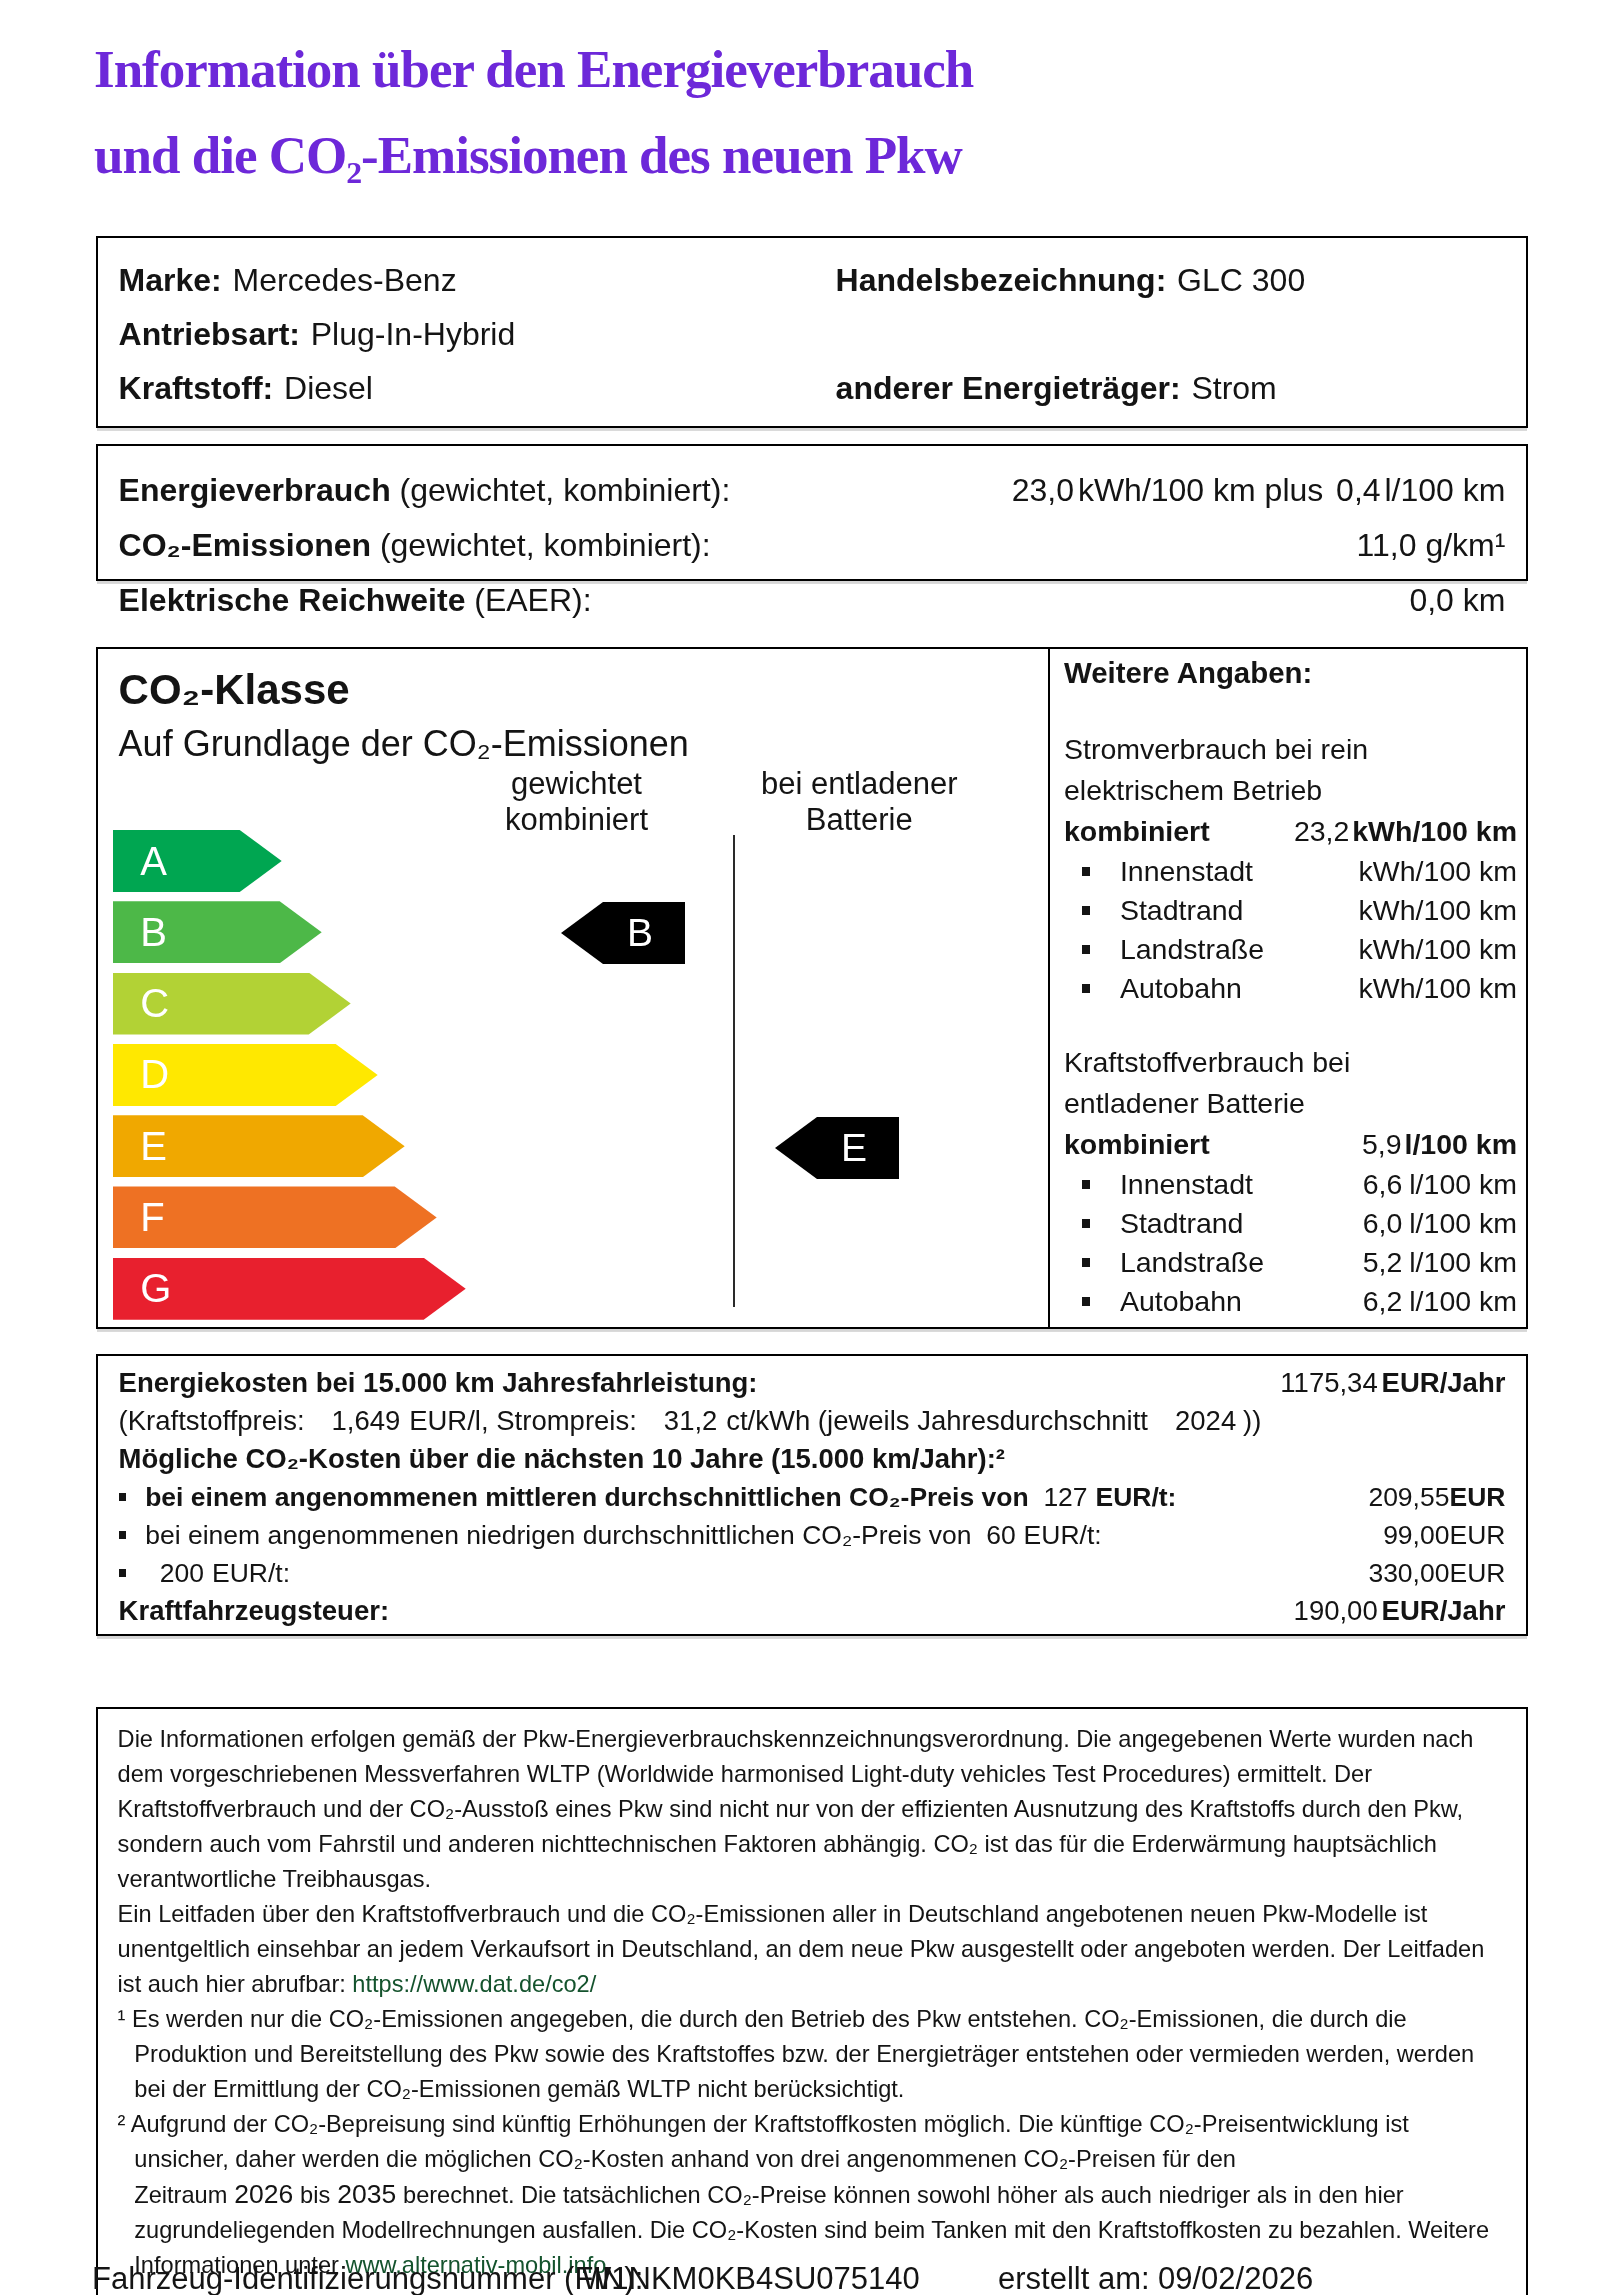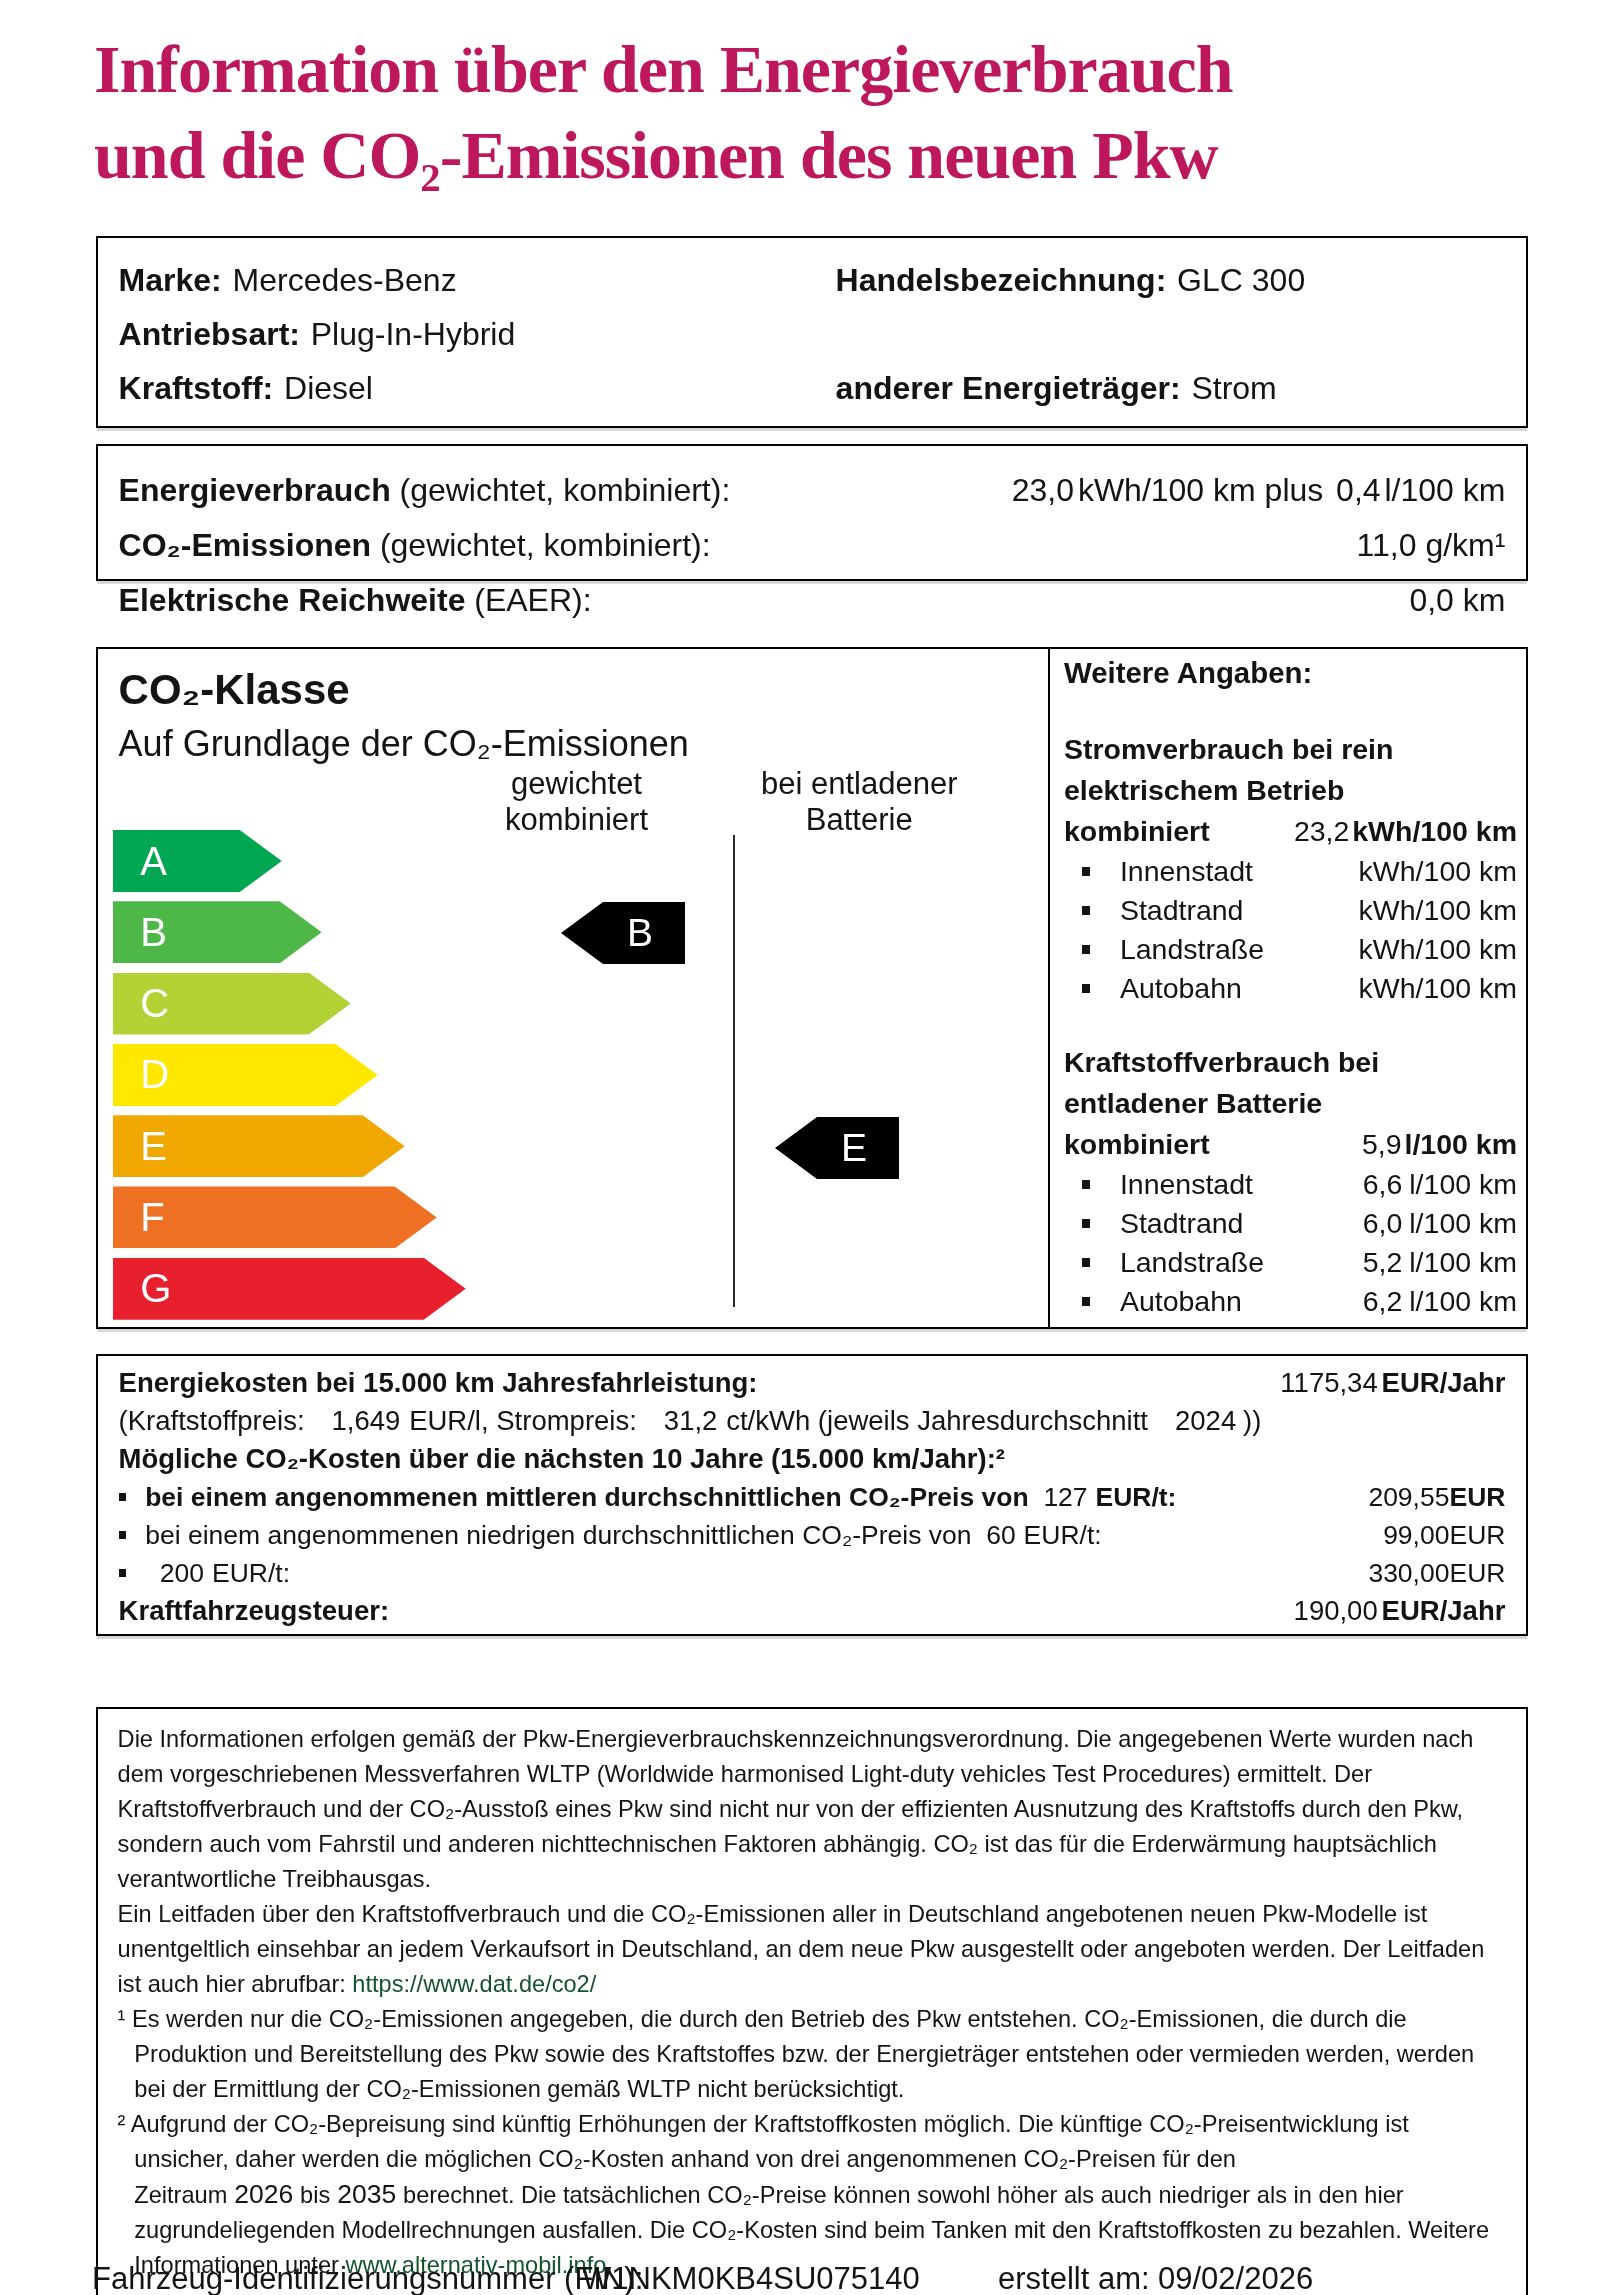--- a/index.html
+++ b/index.html
@@ -6,21 +6,21 @@
   .page{
     position:relative;width:1623px;height:2295px;background:#ffffff;
     font-family:"Liberation Sans","DejaVu Sans",sans-serif;color:#141414;
     font-size:27.5px;overflow:hidden;
   }
   b,.b{font-weight:bold;}
   
   .title{
     position:absolute;left:94px;top:25.5px;width:1438px;
     font-family:"Liberation Serif","DejaVu Serif",serif;
-    font-weight:bold;font-size:68px;line-height:86px;letter-spacing:-1px;color:#be185d;
+    font-weight:bold;font-size:53px;line-height:86px;letter-spacing:-1px;color:#6d28d9;
   }
   
   .box{
     position:absolute;left:96px;width:1432px;background:#fff;
     border:2.5px solid #000;box-sizing:border-box;
     box-shadow:0 3.9px 0 -1px #d6d6d6;
   }
   
   .box-vehicle{top:236px;height:192px;padding:14.7px 20.6px 0 20.6px;}
   .vrow{display:flex;font-size:32px;line-height:54px;white-space:nowrap;}
@@ -48,21 +48,21 @@
   }
   .rating-arrow{
     position:absolute;width:124px;height:62px;background:#000;color:#fff;
     clip-path:polygon(42px 0,100% 0,100% 100%,42px 100%,0 50%);
     display:flex;align-items:center;justify-content:center;
     padding-left:34px;box-sizing:border-box;font-size:39px;
   }
   
   .panel{position:absolute;left:966px;top:7.9px;width:453px;font-size:28.5px;}
   .p-head{font-weight:bold;font-size:29.4px;line-height:32px;}
-  .p-sec{font-weight:bold;line-height:41px;margin-top:34px;}
+  .p-sec{font-weight:normal;line-height:41px;margin-top:34px;}
   .p-sec.first{margin-top:40px;}
   .p-komb{display:flex;align-items:baseline;line-height:41px;}
   .p-row{display:flex;align-items:baseline;line-height:39px;}
   .bullet{
     width:8.8px;height:8.8px;background:#141414;flex:none;
     align-self:center;margin:0 29.4px 0 17.7px;
   }
   .p-lbl{flex:none;}
   .spacer{flex:1;}
   .pnum{text-align:right;margin-right:6.9px;}

